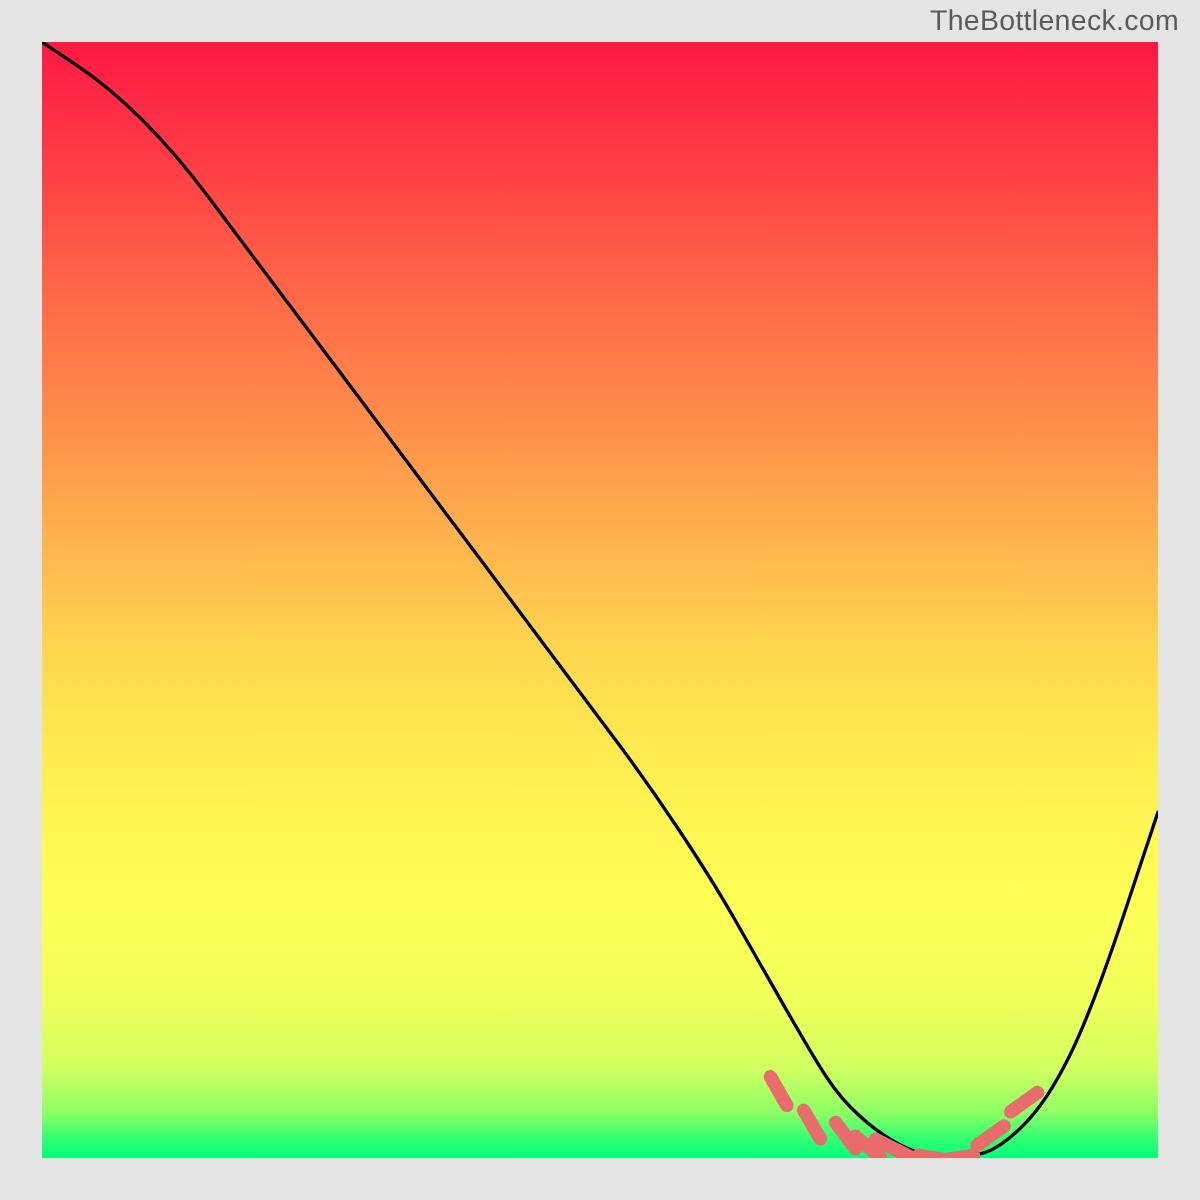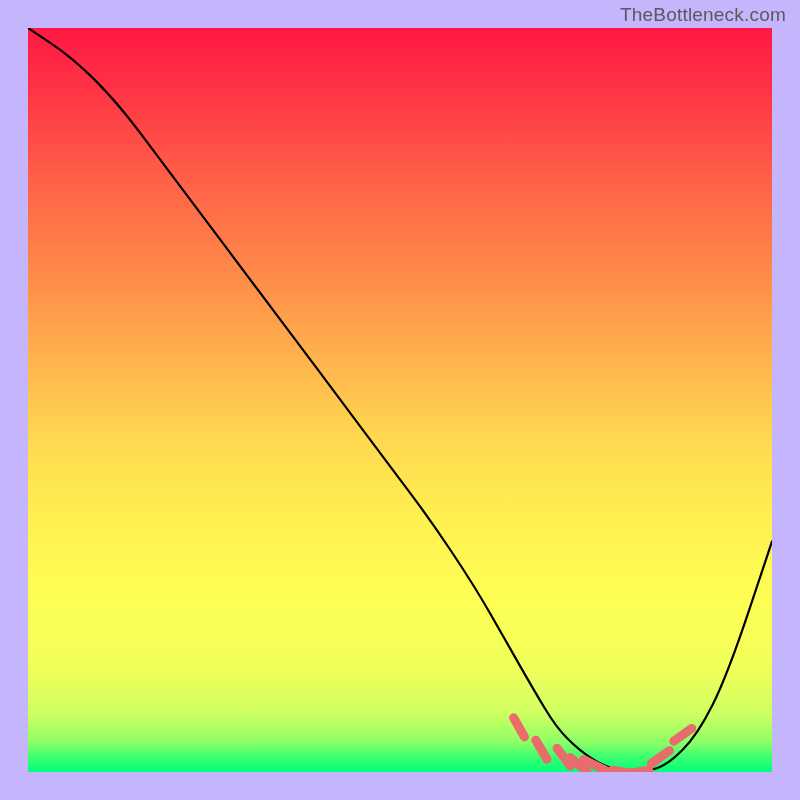--- a/index.html
+++ b/index.html
@@ -7,21 +7,21 @@
     padding: 0;
     width: 800px;
     height: 800px;
     background: #000;
     overflow: hidden;
   }
   .chart-container {
     position: relative;
     width: 800px;
     height: 800px;
-    background: #c4b5fd;
+    background: #e5e5e5;
     text-decoration: underline;
   }
   .plot-area {
     position: absolute;
     left: 28px;
     top: 28px;
     width: 744px;
     height: 744px;
     background: linear-gradient(to bottom,
       #ff1844 0%,

